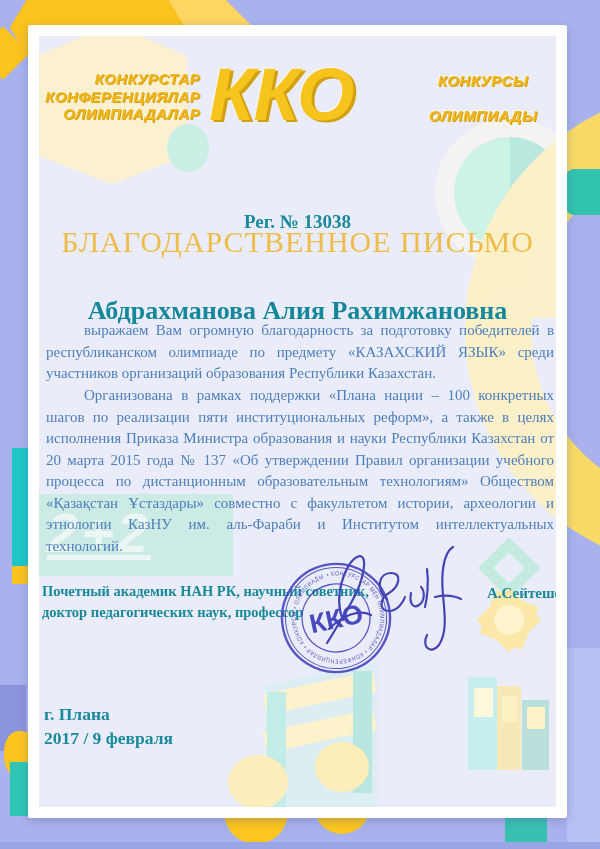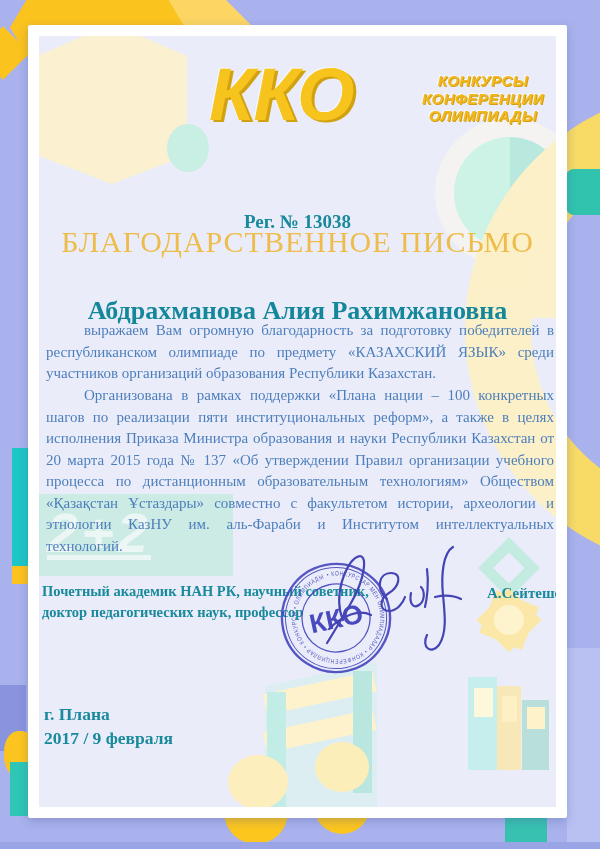--- a/index.html
+++ b/index.html
@@ -92,24 +92,29 @@
                   transform:skewY(-12deg);"></div>
       <div class="pastel" style="left:226px;top:658px;width:112px;height:21px;background:#fdf2cc;
                   transform:rotate(-12deg);transform-origin:0 50%;"></div>
       <div class="pastel" style="left:226px;top:696px;width:112px;height:21px;background:#fdf2cc;
                   transform:rotate(-12deg);transform-origin:0 50%;"></div>
       <div class="pastel" style="left:228px;top:656px;width:19px;height:122px;background:#c2ece6;"></div>
       <div class="pastel" style="left:314px;top:635px;width:19px;height:122px;background:#b9e7e0;"></div>
       <div class="pastel" style="left:189px;top:719px;width:60px;height:54px;background:#fdeebd;border-radius:50%;"></div>
       <div class="pastel" style="left:276px;top:706px;width:54px;height:50px;background:#fceeb9;border-radius:50%;"></div>
 
+      <div class="abs hdr-side" style="left:1px;top:34px;width:160px;text-align:right;">
+        <span>КОНКУРСТАР</span><br>
+        <span>КОНФЕРЕНЦИЯЛАР</span><br>
+        <span>ОЛИМПИАДАЛАР</span>
+      </div>
       <div id="logo" class="abs" style="left:170px;top:22px;">ККО</div>
       <div class="abs hdr-side" style="left:359px;top:36px;width:170px;text-align:center;">
         <span>КОНКУРСЫ</span><br>
-        <span>КОНФЕРЕНЦИИ</span><br>
+        <br>
         <span>ОЛИМПИАДЫ</span>
       </div>
 
       <div id="reg-number" class="abs" style="top:175px;">Рег. № 13038</div>
       <div id="letter-title" class="abs" style="top:189px;">БЛАГОДАРСТВЕННОЕ ПИСЬМО</div>
       <div id="recipient-name" class="abs" style="top:260px;">Абдрахманова Алия Рахимжановна</div>
       <p class="para abs" style="left:7px;top:284px;">выражаем Вам огромную благодарность за подготовку победителей в республиканском олимпиаде по предмету «КАЗАХСКИЙ ЯЗЫК» среди участников организаций образования Республики Казахстан.</p>
       <p class="para abs" style="left:7px;top:349px;">Организована в рамках поддержки «Плана нации – 100 конкретных шагов по реализации пяти институциональных реформ», а также в целях исполнения Приказа Министра образования и науки Республики Казахстан от 20 марта 2015 года № 137 «Об утверждении Правил организации учебного процесса по дистанционным образовательным технологиям» Обществом «Қазақстан Ұстаздары» совместно с факультетом истории, археологии и этнологии КазНУ им. аль-Фараби и Институтом интеллектуальных технологий.</p>
 
       <div class="abs" style="left:3px;top:545px;">

